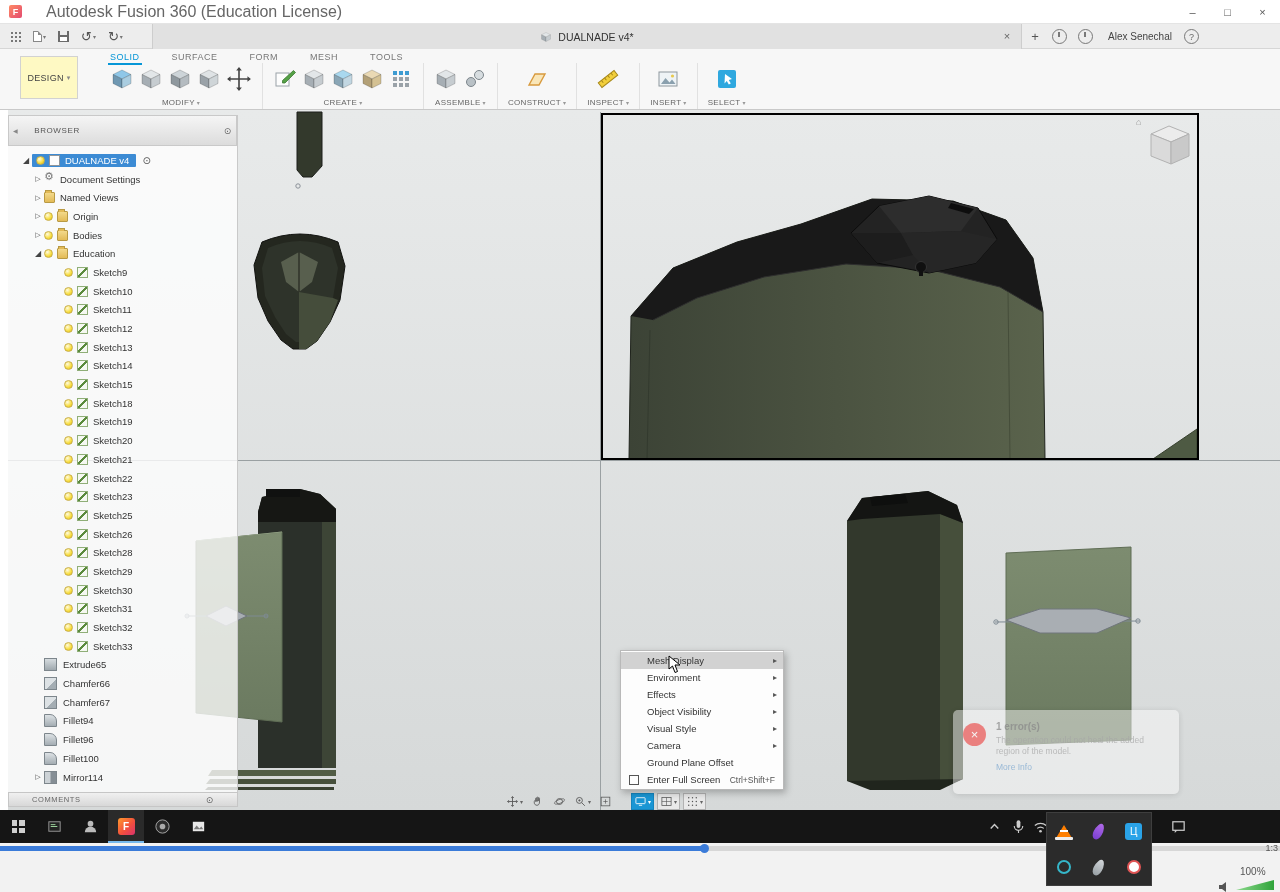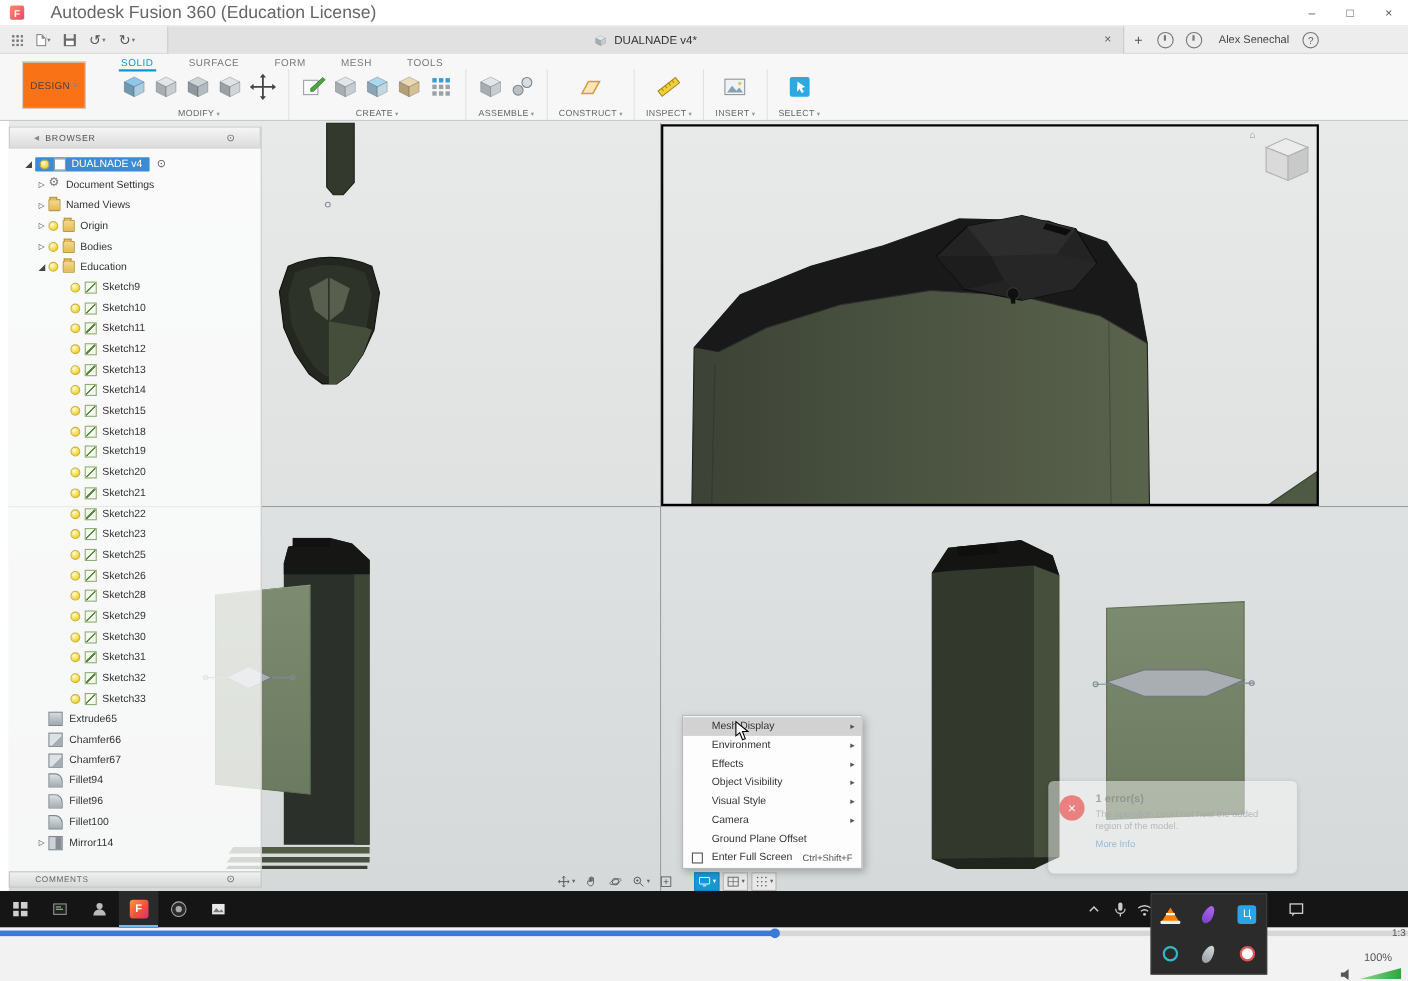--- a/index.html
+++ b/index.html
@@ -29,21 +29,21 @@
   .doc-tab{position:absolute;left:152px;top:0;width:870px;height:25px;background:#e1e1e1;border-left:1px solid #cdcdcd;border-right:1px solid #cdcdcd;display:flex;align-items:center;justify-content:center;gap:6px;font-size:10.5px;color:#333}
   .tab-close{position:absolute;right:6px;top:4px;width:16px;height:16px;display:flex;align-items:center;justify-content:center;font-size:11px;color:#666}
   .plus-btn{position:absolute;left:1026px;top:3px;width:18px;height:18px;display:flex;align-items:center;justify-content:center;font-size:13px;color:#555}
   .circ-icon{position:absolute;top:5px;width:15px;height:15px;border:1.4px solid #787878;border-radius:50%}
   .circ-icon::after{content:"";position:absolute;left:5px;top:2px;width:2px;height:5px;background:#787878}
   .user-name{position:absolute;left:1098px;top:7px;width:84px;text-align:center;font-size:10px;color:#444;white-space:nowrap}
   .help-circ{position:absolute;left:1184px;top:5px;width:15px;height:15px;border:1.4px solid #787878;border-radius:50%;display:flex;align-items:center;justify-content:center;font-size:9px;color:#686868}
 
   
   .ribbon{position:absolute;top:49px;left:0;right:0;height:61px;background:#f7f7f7;border-bottom:1px solid #c9c9c9}
-  .design-btn{position:absolute;left:20px;top:7px;width:58px;height:43px;background:#f97316;border:1px solid #d2d2d2;display:flex;align-items:center;justify-content:center;font-size:9px;color:#444;letter-spacing:.3px}
+  .design-btn{position:absolute;left:20px;top:7px;width:58px;height:43px;background:#fef9c3;border:1px solid #d2d2d2;display:flex;align-items:center;justify-content:center;font-size:9px;color:#444;letter-spacing:.3px}
   .design-btn::after{content:"▾";font-size:7px;margin-left:3px;color:#888}
   .rtabs{position:absolute;left:108px;top:0;display:flex;gap:28px}
   .rtab{font-size:9px;color:#777;letter-spacing:.5px;padding:3px 2px 1px;border-bottom:2px solid transparent}
   .rtab.active{color:#0696d7;border-bottom-color:#0696d7}
   .groups{position:absolute;left:100px;top:14px;display:flex;height:46px}
   .grp{display:flex;flex-direction:column;align-items:center;justify-content:space-between;padding:1px 10px 2px;border-right:1px solid #e1e1e1}
   .grp-icons{display:flex;align-items:center;gap:5px;height:30px}
   .grp-label{font-size:8px;color:#666;letter-spacing:.3px;white-space:nowrap}
   .grp-label::after{content:"▾";font-size:6px;margin-left:2px;color:#999}
   .i24{width:24px;height:24px}.i26{width:26px;height:26px}.i20{width:20px;height:20px}
@@ -52,21 +52,21 @@
   #scene{position:absolute;left:0;top:110px;width:1280px;height:700px;background:linear-gradient(180deg,#e8eaea,#d6d9d9)}
   #leftstrip{position:absolute;left:0;top:110px;width:8px;height:700px;background:#fff;z-index:3}
   #vsplit{position:absolute;left:600px;top:112px;width:1px;height:698px;background:#9aa0a2;z-index:1}
   #hsplit{position:absolute;left:0;top:460px;width:1280px;height:1px;background:#9aa0a2;z-index:1}
   #active-border{position:absolute;left:601px;top:113px;width:598px;height:347px;border:2px solid #000;z-index:2}
   #viewcube{position:absolute;left:1138px;top:115px;width:62px;height:60px;z-index:2}
   .home-glyph{position:absolute;left:-2px;top:2px;font-size:9px;color:#909090}
 
   
   #browser{position:absolute;left:8px;top:115px;width:230px;height:678px;background:rgba(255,255,255,.78);border-right:1px solid #c9c9c9;z-index:4}
-  #bheader{height:20px;background:linear-gradient(#f5f5f5,#dcdcdc);border:1px solid #c9c9c9;display:flex;align-items:center;font-size:8px;color:#555;letter-spacing:.6px;padding:0 22px;gap:5px}
+  #bheader{height:31px;background:linear-gradient(#f5f5f5,#dcdcdc);border:1px solid #c9c9c9;display:flex;align-items:center;font-size:8px;color:#555;letter-spacing:.6px;padding:0 4px;gap:16px}
   #bheader .sp{margin-left:auto;font-size:9px;color:#666}
   .tree{padding-top:5px}
   .trow{height:18.7px;display:flex;align-items:center;font-size:9.5px;color:#333;white-space:nowrap}
   .tarrow{width:12px;font-size:7px;color:#444;text-align:center;flex:none}
   .tarrow.collapsed::before{content:"▷"}
   .tarrow.expanded::before{content:"◢";font-size:8px}
   .trow.root .tarrow{margin-left:12px}
   .trow.lvl1 .tarrow,.trow.lvlf .tarrow{margin-left:24px}
   .bulb{width:9px;height:9px;border-radius:50%;background:radial-gradient(circle at 35% 30%,#fffbe0,#f7dc3c 60%,#d9b81e);border:1px solid #c9af49;margin-right:4px;flex:none;display:none}
   .bulb.show{display:inline-block}

